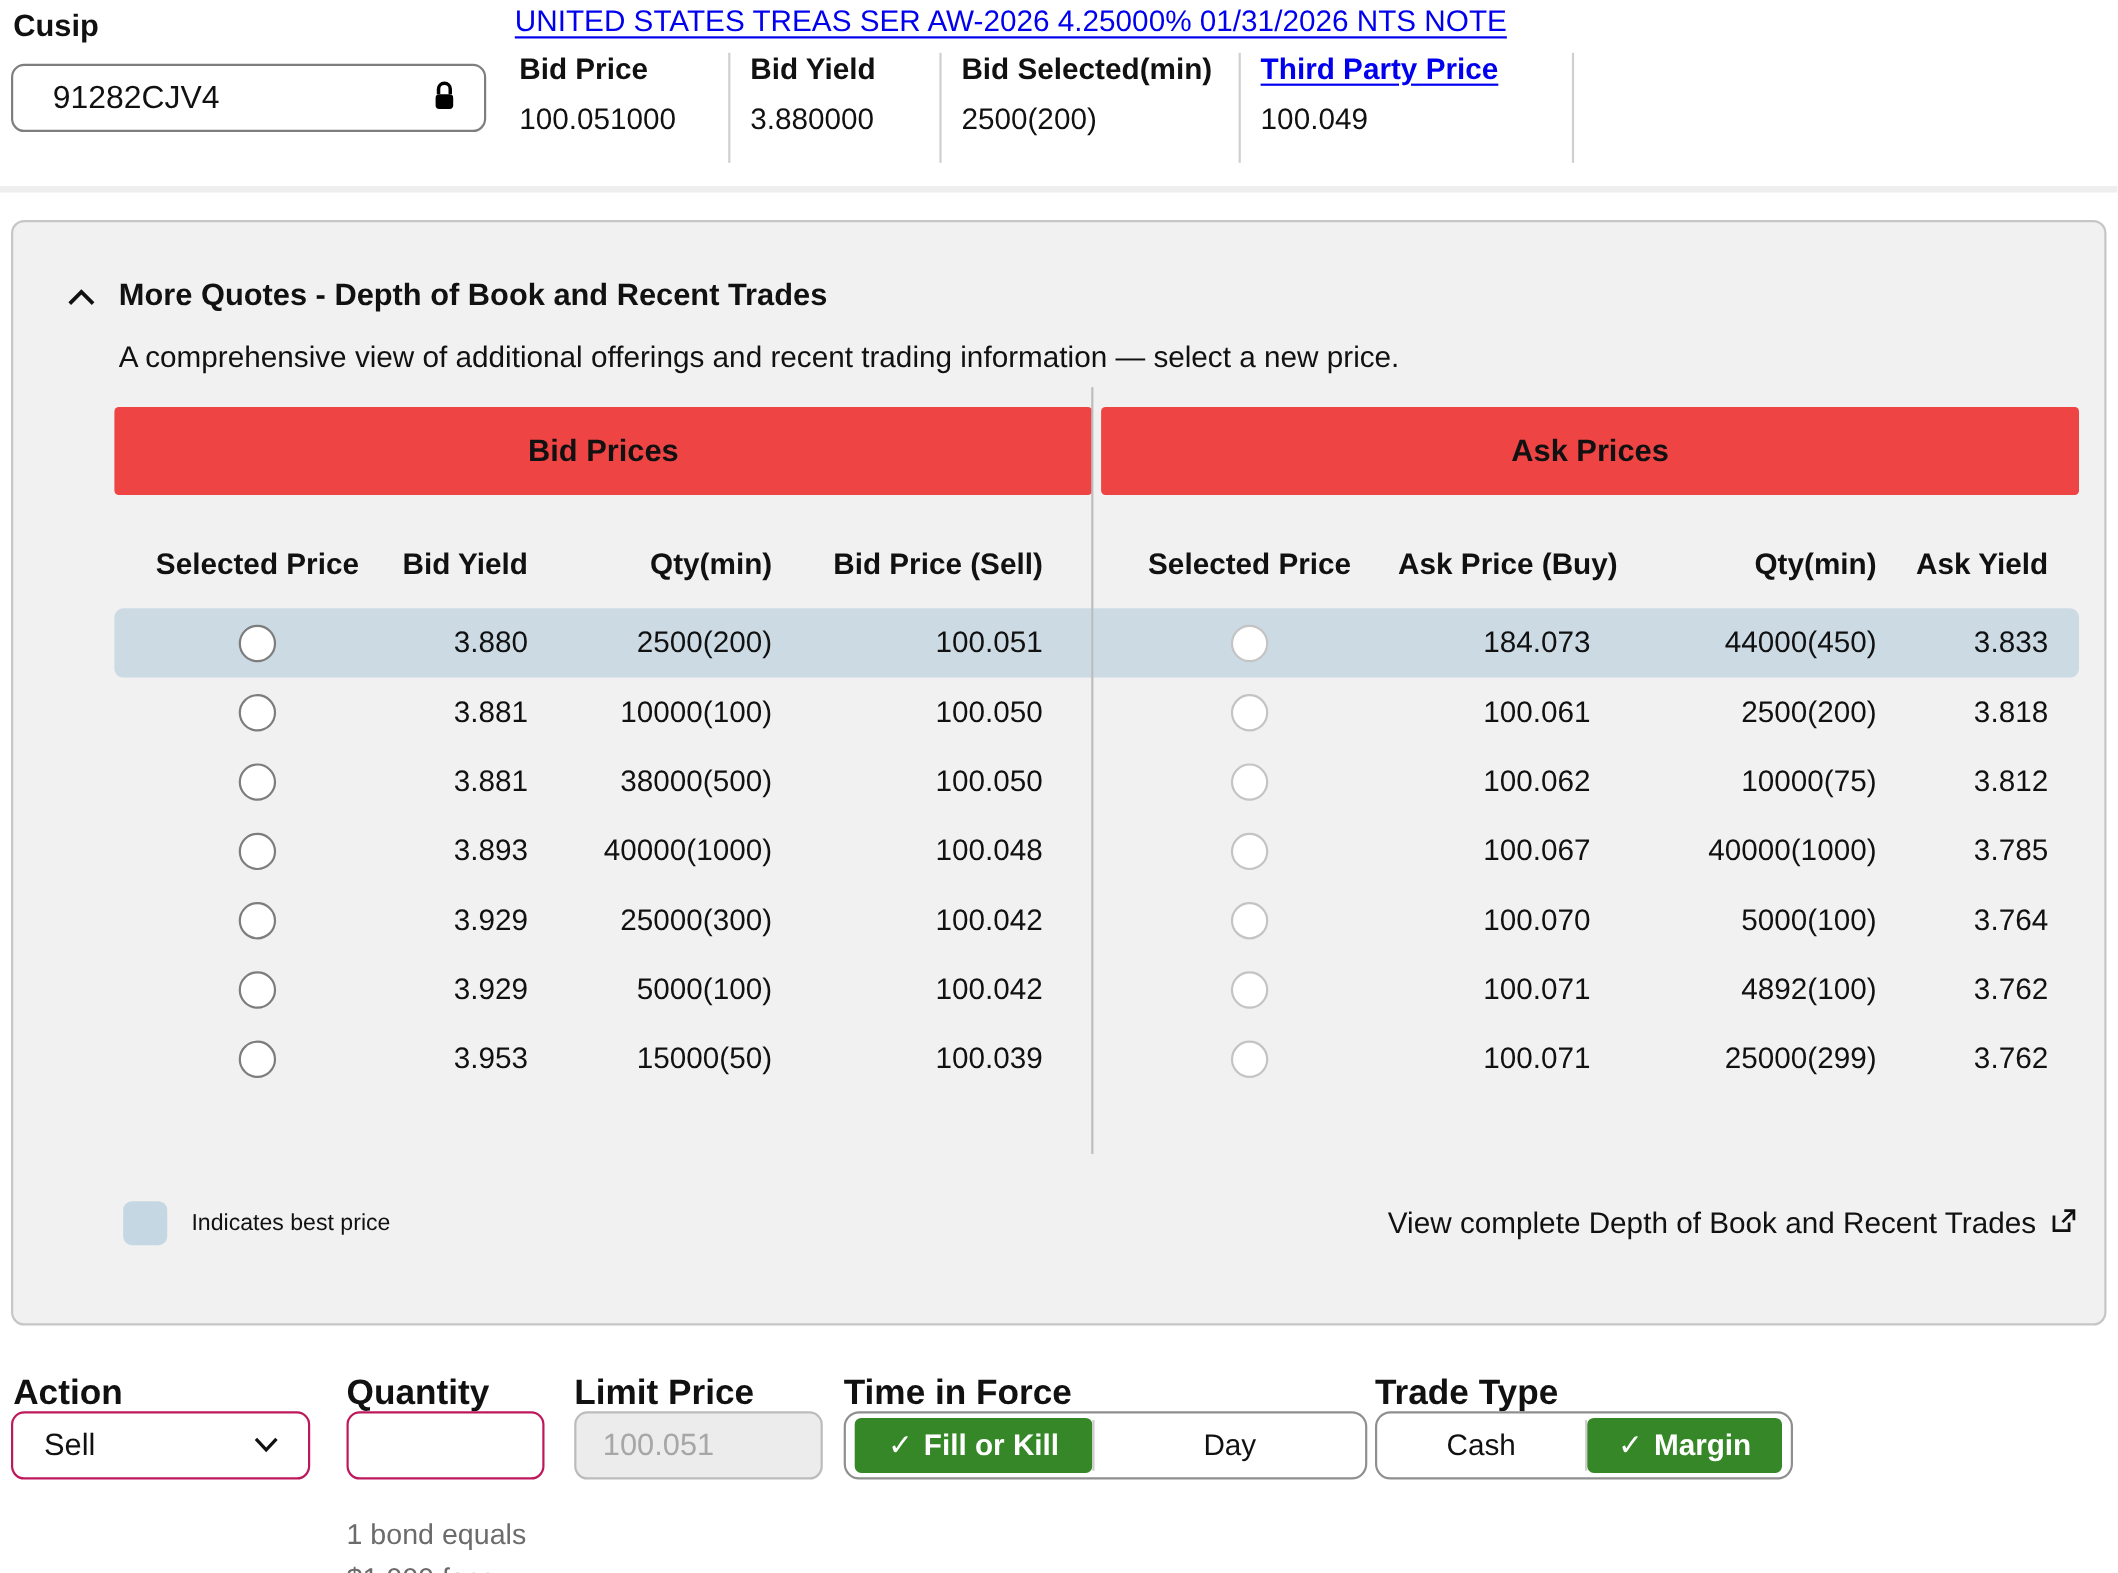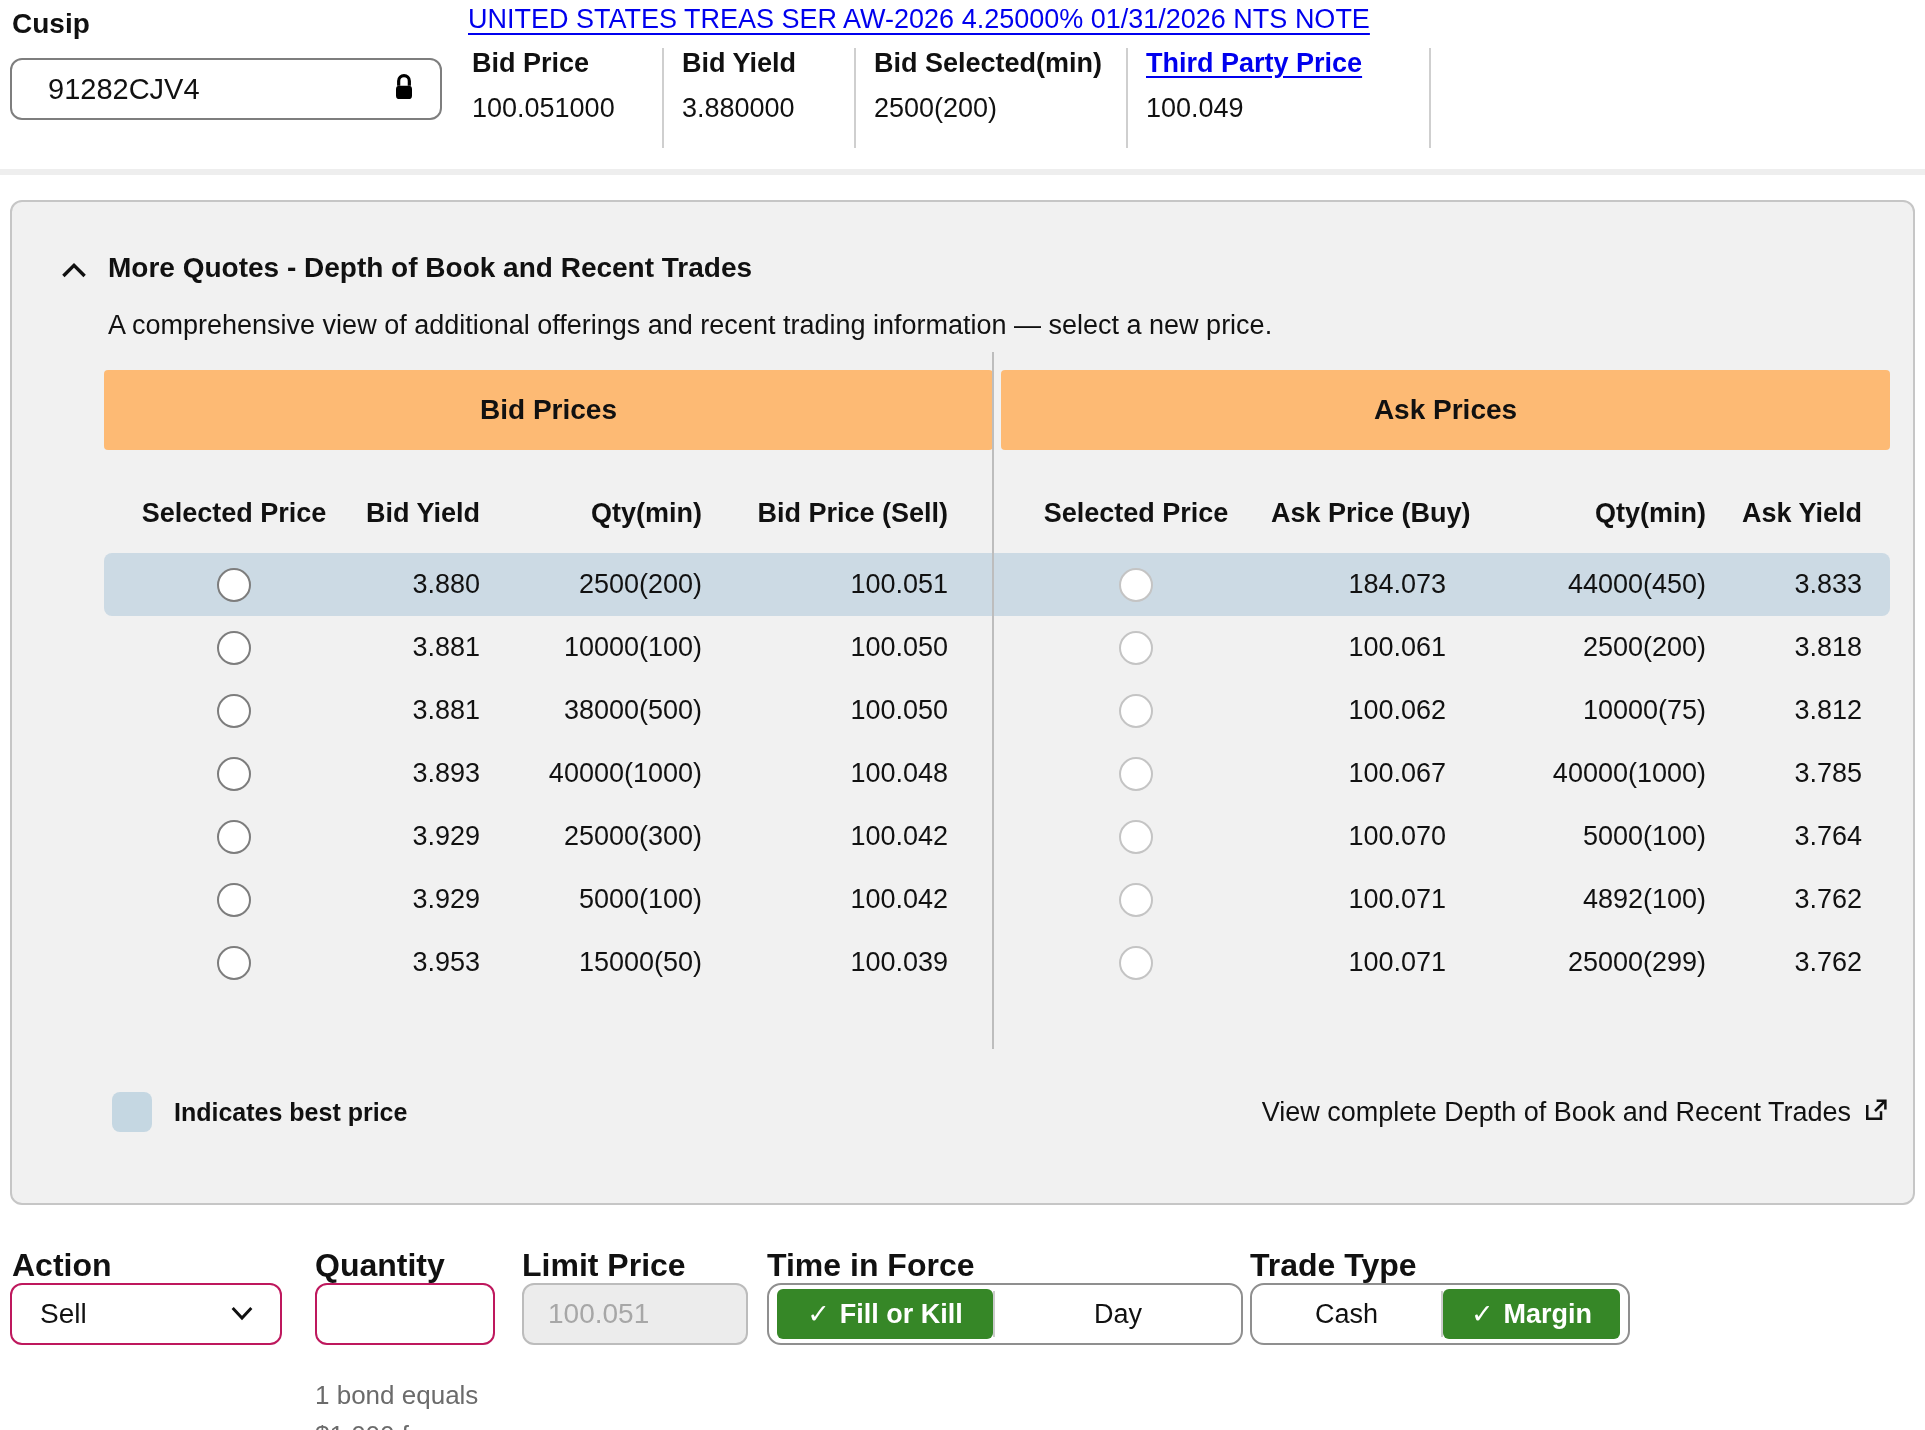--- a/index.html
+++ b/index.html
@@ -24,21 +24,21 @@
 
   
   .panel { left:10px; top:200px; width:1905px; height:1005px; background:#f1f1f1;
     border:2px solid #c6c6c6; border-radius:12px; }
   .panel-chevron { left:45px; top:52px; width:34px; height:34px; cursor:pointer; }
   .panel-title { left:96px; top:50px; font-size:28px; font-weight:bold; }
   .panel-desc { left:96px; top:108px; font-size:27px; }
 
   .table-area { left:92px; top:168px; width:1786px; height:690px; position:absolute; }
   .band-row { display:flex; gap:8px; height:80px; }
-  .band { flex:1; background:#fdba74; border-radius:4px; display:flex; align-items:center; justify-content:center; }
+  .band { flex:1; background:#ef4444; border-radius:4px; display:flex; align-items:center; justify-content:center; }
   .band .btitle { font-size:28px; font-weight:bold; }
   .hdr-row { display:flex; gap:8px; position:absolute; top:128px; left:0; width:100%; }
   .half { flex:1; display:grid; align-items:center; }
   .bid-grid { grid-template-columns:260px 116px 222px 1fr; }
   .ask-grid { grid-template-columns:270px 175px 260px 1fr; }
   .hcell { font-size:27px; font-weight:bold; text-align:right; white-space:nowrap; }
   .hcell.center { text-align:center; }
   .bid-grid .last { padding-right:45px; }
   .ask-grid .last { padding-right:28px; }
 
@@ -47,21 +47,21 @@
   .drow.best { background:#ccdae4; }
   .cell { font-size:27px; text-align:right; white-space:nowrap; }
   .c-radio { text-align:center; }
   .radio { display:inline-block; width:34px; height:34px; border-radius:50%;
     background:#fff; border:2px solid #7d7d7d; cursor:pointer; vertical-align:middle; }
   .radio.ask { border-color:#c4c4c4; }
   .v-divider { position:absolute; left:888px; top:-18px; width:2px; height:697px; background:#bdbdbd; }
 
   .legend { left:100px; top:890px; display:flex; align-items:center; gap:22px; }
   .legend .swatch { width:40px; height:40px; border-radius:8px; background:#c5d7e2; }
-  .legend .ltext { font-size:25px;font-weight:bold; }
+  .legend .ltext { font-size:21px; }
   .view-link { right:22px; top:893px; display:flex; align-items:center; gap:10px; cursor:pointer; }
   .view-link .vtext { font-size:27px; }
   .ext-icon { width:30px; height:30px; }
 
   
   .flabel { font-size:32px; font-weight:bold; top:1247px; }
   .control { top:1283px; height:62px; border:2px solid #be185d; border-radius:12px; background:#fff; }
   .select { left:10px; width:272px; display:flex; align-items:center; padding:0 22px 0 28px; cursor:pointer; }
   .select .sval { font-size:28px; flex:1; }
   .qty-input { left:315px; width:180px; }

